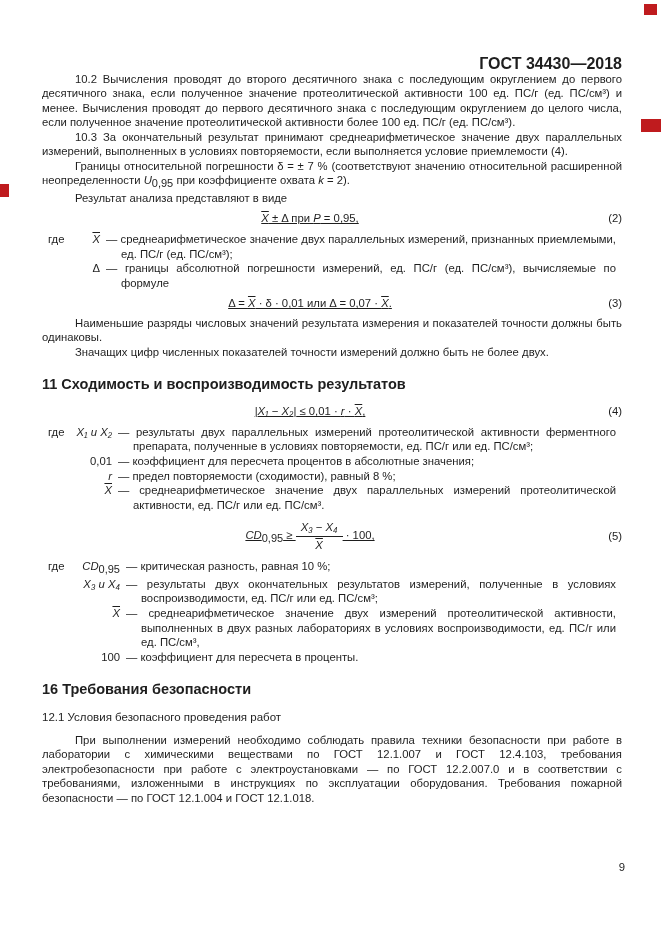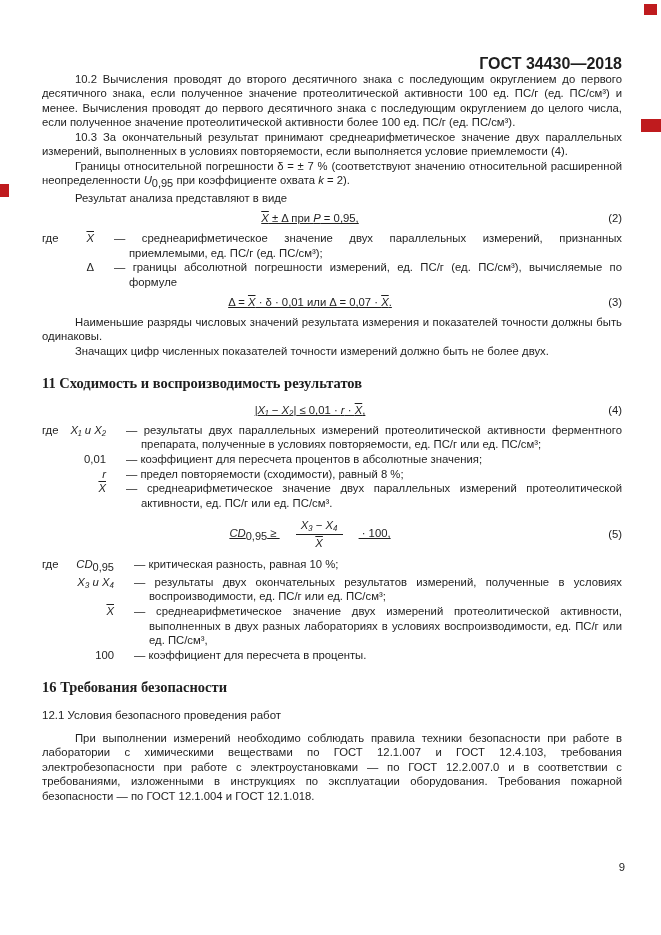--- a/index.html
+++ b/index.html
@@ -17,31 +17,31 @@
   .doc-code{padding-top:57px;text-align:right;font-weight:bold;font-size:16px;}
   p.body{margin:0;text-align:justify;}
   .ind{text-indent:33px;}
   .mt{margin-top:16px;}
   .it{font-style:italic;}
   .ov{text-decoration:overline;}
   .sub{font-size:11px;vertical-align:-3px;}
   .formula{display:flex;align-items:center;margin:6px 0 5px 0;}
   .fbody{flex:1;text-align:center;text-decoration:underline;}
   .fno{width:44px;text-align:right;}
-  .frac{display:inline-flex;flex-direction:column;vertical-align:middle;text-align:center;margin:0 16px;}
+  .frac{display:inline-flex;flex-direction:column;vertical-align:middle;text-align:center;margin:0 0;}
   .fnum{display:block;border-bottom:1.4px solid #1e1e1e;padding:0 5px 1px 5px;}
   .fden{display:block;padding-top:1px;}
-  .def{display:grid;grid-template-columns:var(--tw) 1fr;column-gap:20px;margin:0;}
+  .def{display:grid;grid-template-columns:var(--tw) 1fr;column-gap:6px;margin:6px;}
   .def1{--tw:52px;}
   .def2{--tw:64px;}
   .def3{--tw:72px;}
   .term{display:flex;justify-content:space-between;white-space:nowrap;}
   .term.end{justify-content:flex-end;}
   .desc{text-align:justify;padding-left:15px;text-indent:-15px;}
-  .h2{font-size:14.5px;line-height:17px;font-weight:bold;margin:17px 0 11px 0;font-family:Liberation Serif, serif;}
+  .h2{font-size:14.5px;line-height:17px;font-weight:bold;margin:17px 0 11px 0;}
   .h3{font-size:11.5px;font-weight:normal;margin:12px 0 8px 0;}
   .page-number{position:absolute;top:860px;right:36px;}
   .red-mark{position:absolute;background:#bf1b1e;}
   .mark-tr{left:644px;top:4px;width:13px;height:11px;}
   .mark-r{left:641px;top:119px;width:20px;height:13px;}
   .mark-l{left:0px;top:184px;width:9px;height:13px;}
 </style>
 </head>
 <body>
 

